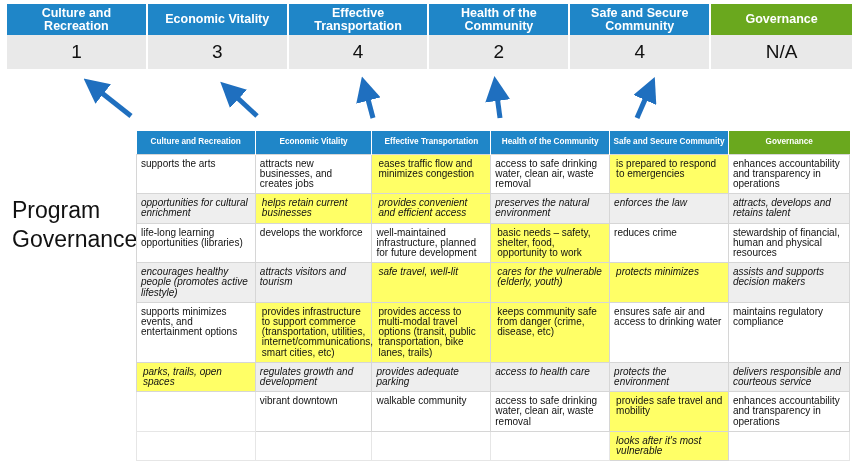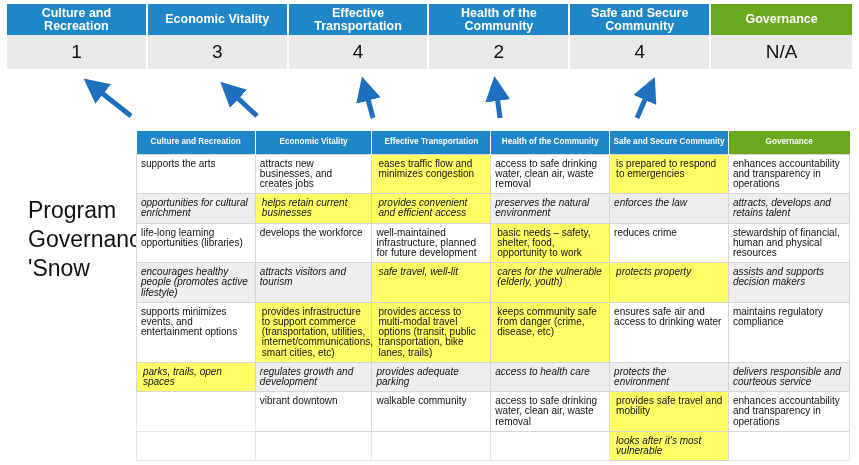--- a/index.html
+++ b/index.html
@@ -56,21 +56,21 @@
   #arrows {
     position: absolute;
     left: 0; top: 70px;
     width: 859px; height: 60px;
     pointer-events: none;
   }
 
   
   #caption {
     position: absolute;
-    left: 28px; top: 196px;
+    left: 12px; top: 196px;
     width: 120px;
     font-size: 23px;
     line-height: 29px;
     color: #111;
     text-align: left;
   }
 
   
   #matrix {
     position: absolute;
@@ -150,21 +150,20 @@
   <line x1="131" y1="46" x2="93" y2="16" stroke="#1f6fbf" stroke-width="5" marker-end="url(#ah)"></line>
   <line x1="257" y1="46" x2="229" y2="20" stroke="#1f6fbf" stroke-width="5" marker-end="url(#ah)"></line>
   <line x1="373" y1="48" x2="365" y2="18" stroke="#1f6fbf" stroke-width="5" marker-end="url(#ah)"></line>
   <line x1="500" y1="48" x2="496" y2="18" stroke="#1f6fbf" stroke-width="5" marker-end="url(#ah)"></line>
   <line x1="637" y1="48" x2="650" y2="18" stroke="#1f6fbf" stroke-width="5" marker-end="url(#ah)"></line>
 </svg>
 
 <div id="caption">
   <div>Program</div>
   <div>Governance:</div>
-  <div>'Snow</div>
 </div>
 
 <table id="matrix">
   <colgroup>
     <col class="c0">
       <col class="c1">
       <col class="c2">
       <col class="c3">
       <col class="c4">
       <col class="c5">
@@ -202,21 +201,21 @@
         <td>well-maintained infrastructure, planned for future development</td>
         <td class="hl">basic needs – safety, shelter, food, opportunity to work</td>
         <td>reduces crime</td>
         <td>stewardship of financial, human and physical resources</td>
       </tr>
       <tr class="alt">
         <td>encourages healthy people (promotes active lifestyle)</td>
         <td>attracts visitors and tourism</td>
         <td class="hl">safe travel, well-lit</td>
         <td class="hl">cares for the vulnerable (elderly, youth)</td>
-        <td class="hl">protects property</td>
+        <td class="hl">protects minimizes</td>
         <td>assists and supports decision makers</td>
       </tr>
       <tr>
         <td>supports minimizes events, and entertainment options</td>
         <td class="hl">provides infrastructure to support commerce (transportation, utilities, internet/communications, smart cities, etc)</td>
         <td class="hl">provides access to multi-modal travel options (transit, public transportation, bike lanes, trails)</td>
         <td class="hl">keeps community safe from danger (crime, disease, etc)</td>
         <td>ensures safe air and access to drinking water</td>
         <td>maintains regulatory compliance</td>
       </tr>

